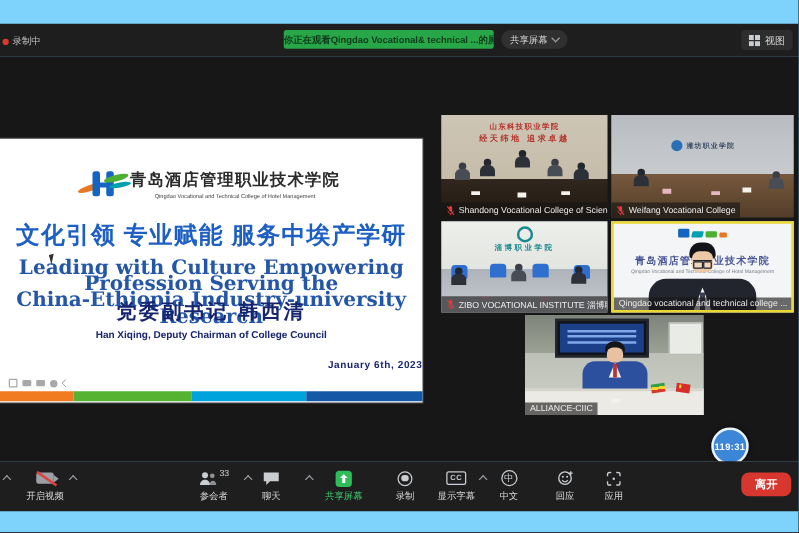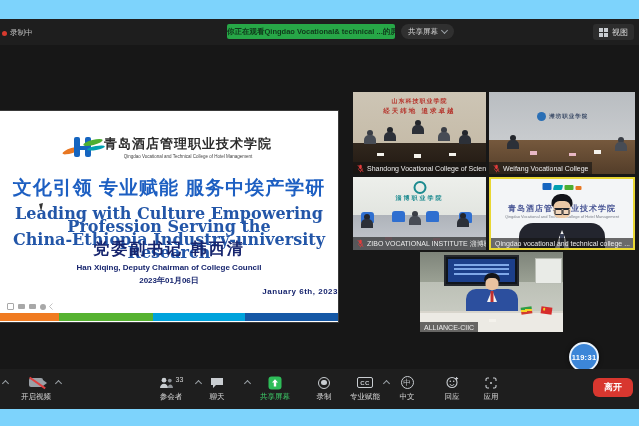--- a/index.html
+++ b/index.html
@@ -178,21 +178,20 @@
           <span class="logo-en">Qingdao Vocational and Technical College of Hotel Management</span>
         </span>
       </div>
       <div class="s-title">文化引领 专业赋能 服务中埃产学研</div>
       <div class="s-sub">
         <div>Leading with Culture Empowering Profession Serving the</div>
         <div>China-Ethiopia Industry-university Research</div>
       </div>
       <div class="s-speaker">党委副书记  韩西清</div>
       <div class="s-speaker-en">Han Xiqing, Deputy  Chairman of College Council</div>
-      <div class="s-date-cn">2023年01月06日</div>
       <div class="s-date-en">January 6th,  2023</div>
       <div class="cursor"></div>
       <div class="mini-tools">
         <span class="mt target"></span>
         <span class="mt"></span>
         <span class="mt"></span>
         <span class="mt round"></span>
         <span class="mt chevl"></span>
       </div>
       <div class="stripe">
@@ -400,21 +399,21 @@
             <i></i>
           </span>
         </span>
       <span class="tlabel">录制</span>
     </div>
 
     <div class="titem" style="left:340px;">
       <span class="ticon">
           <span class="cc">CC</span>
         </span>
-      <span class="tlabel">专业赋能</span>
+      <span class="tlabel">显示字幕</span>
     </div>
     <span class="chev up tcaret" style="left:384px;"></span>
 
     <div class="titem" style="left:382px;">
       <span class="ticon">
           <span class="zh">中</span>
         </span>
       <span class="tlabel">中文</span>
     </div>
 

